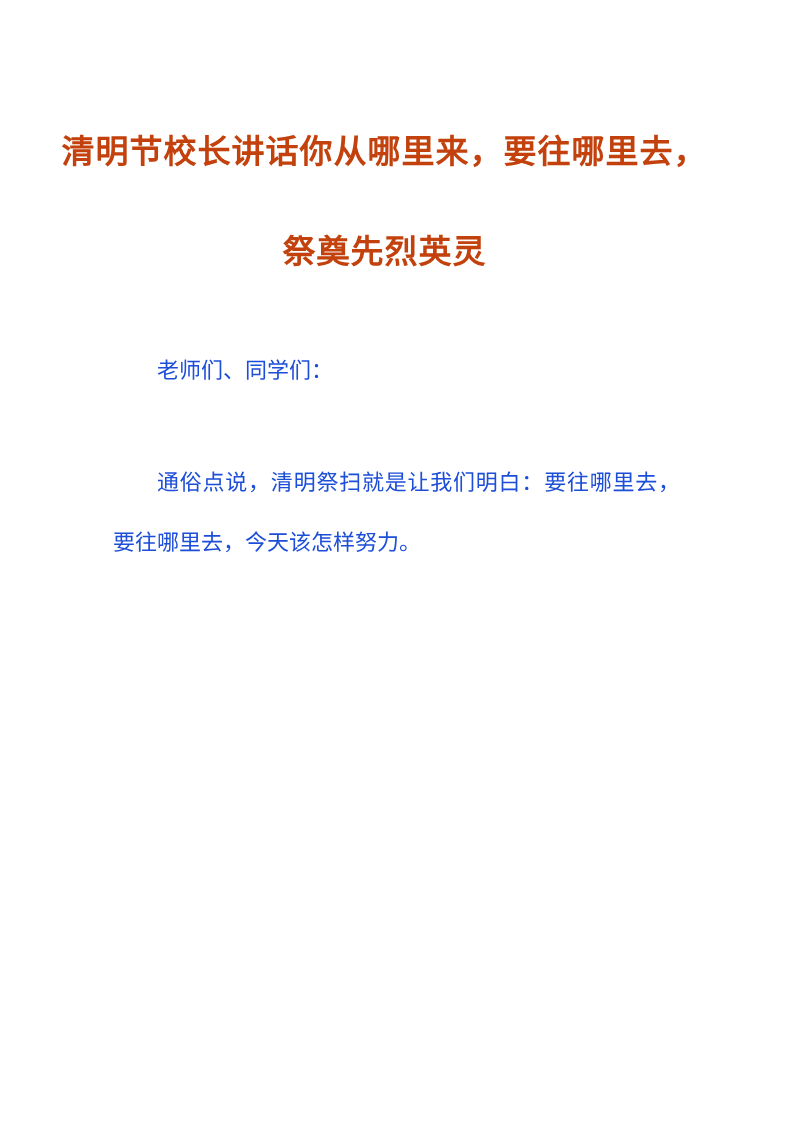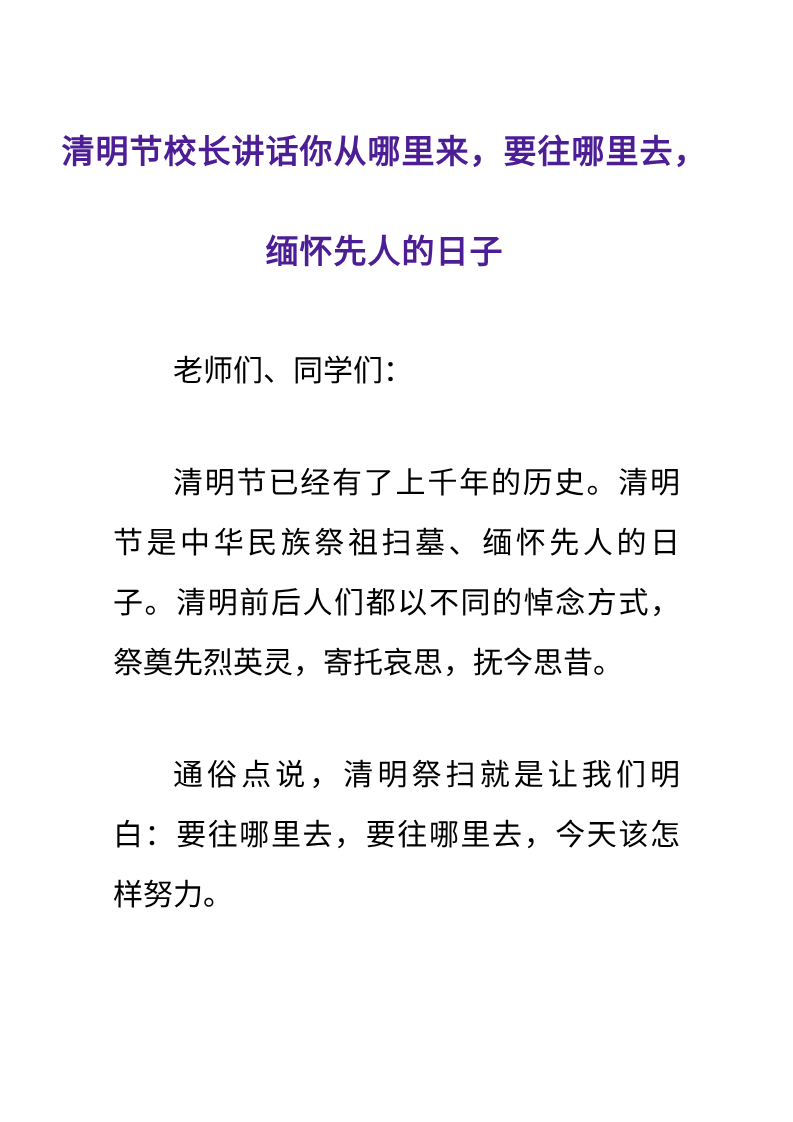--- a/index.html
+++ b/index.html
@@ -18,51 +18,50 @@
     font-family: "Liberation Sans", "DejaVu Sans", sans-serif;
     color: #1a1a1a;
   }
   .doc-title {
     margin: 0;
     padding: 102px 56px 0 32px;
     text-align: center;
     font-size: 33px;
     font-weight: 700;
     letter-spacing: 1px;
-    color: #4c1d95;
+    color: #c2410c;
   }
   .title-line {
     display: block;
     height: 100px;
     line-height: 100px;
     white-space: nowrap;
   }
   .doc-body {
     margin: 39px 113px 0 113px;
-    font-size: 30px;
+    font-size: 22px;
     line-height: 60px;
     text-align: justify;
-    color: #000000;
+    color: #1d4ed8;
     font-family: Liberation Serif, serif;
   }
   .para {
     margin: 0;
     text-indent: 2em;
   }
   .para.spaced {
     margin-top: 52px;
   }
 </style>
 </head>
 <body>
 
 <div class="page">
   <h1 class="doc-title">
     <span class="title-line">清明节校长讲话你从哪里来，要往哪里去，</span>
-    <span class="title-line">缅怀先人的日子</span>
+    <span class="title-line">祭奠先烈英灵</span>
   </h1>
 
   <div class="doc-body">
     <p class="para">老师们、同学们：</p>
-    <p class="para spaced">清明节已经有了上千年的历史。清明节是中华民族祭祖扫墓、缅怀先人的日子。清明前后人们都以不同的悼念方式，祭奠先烈英灵，寄托哀思，抚今思昔。</p>
     <p class="para spaced">通俗点说，清明祭扫就是让我们明白：要往哪里去，要往哪里去，今天该怎样努力。</p>
   </div>
 </div>
 
 </body></html>

